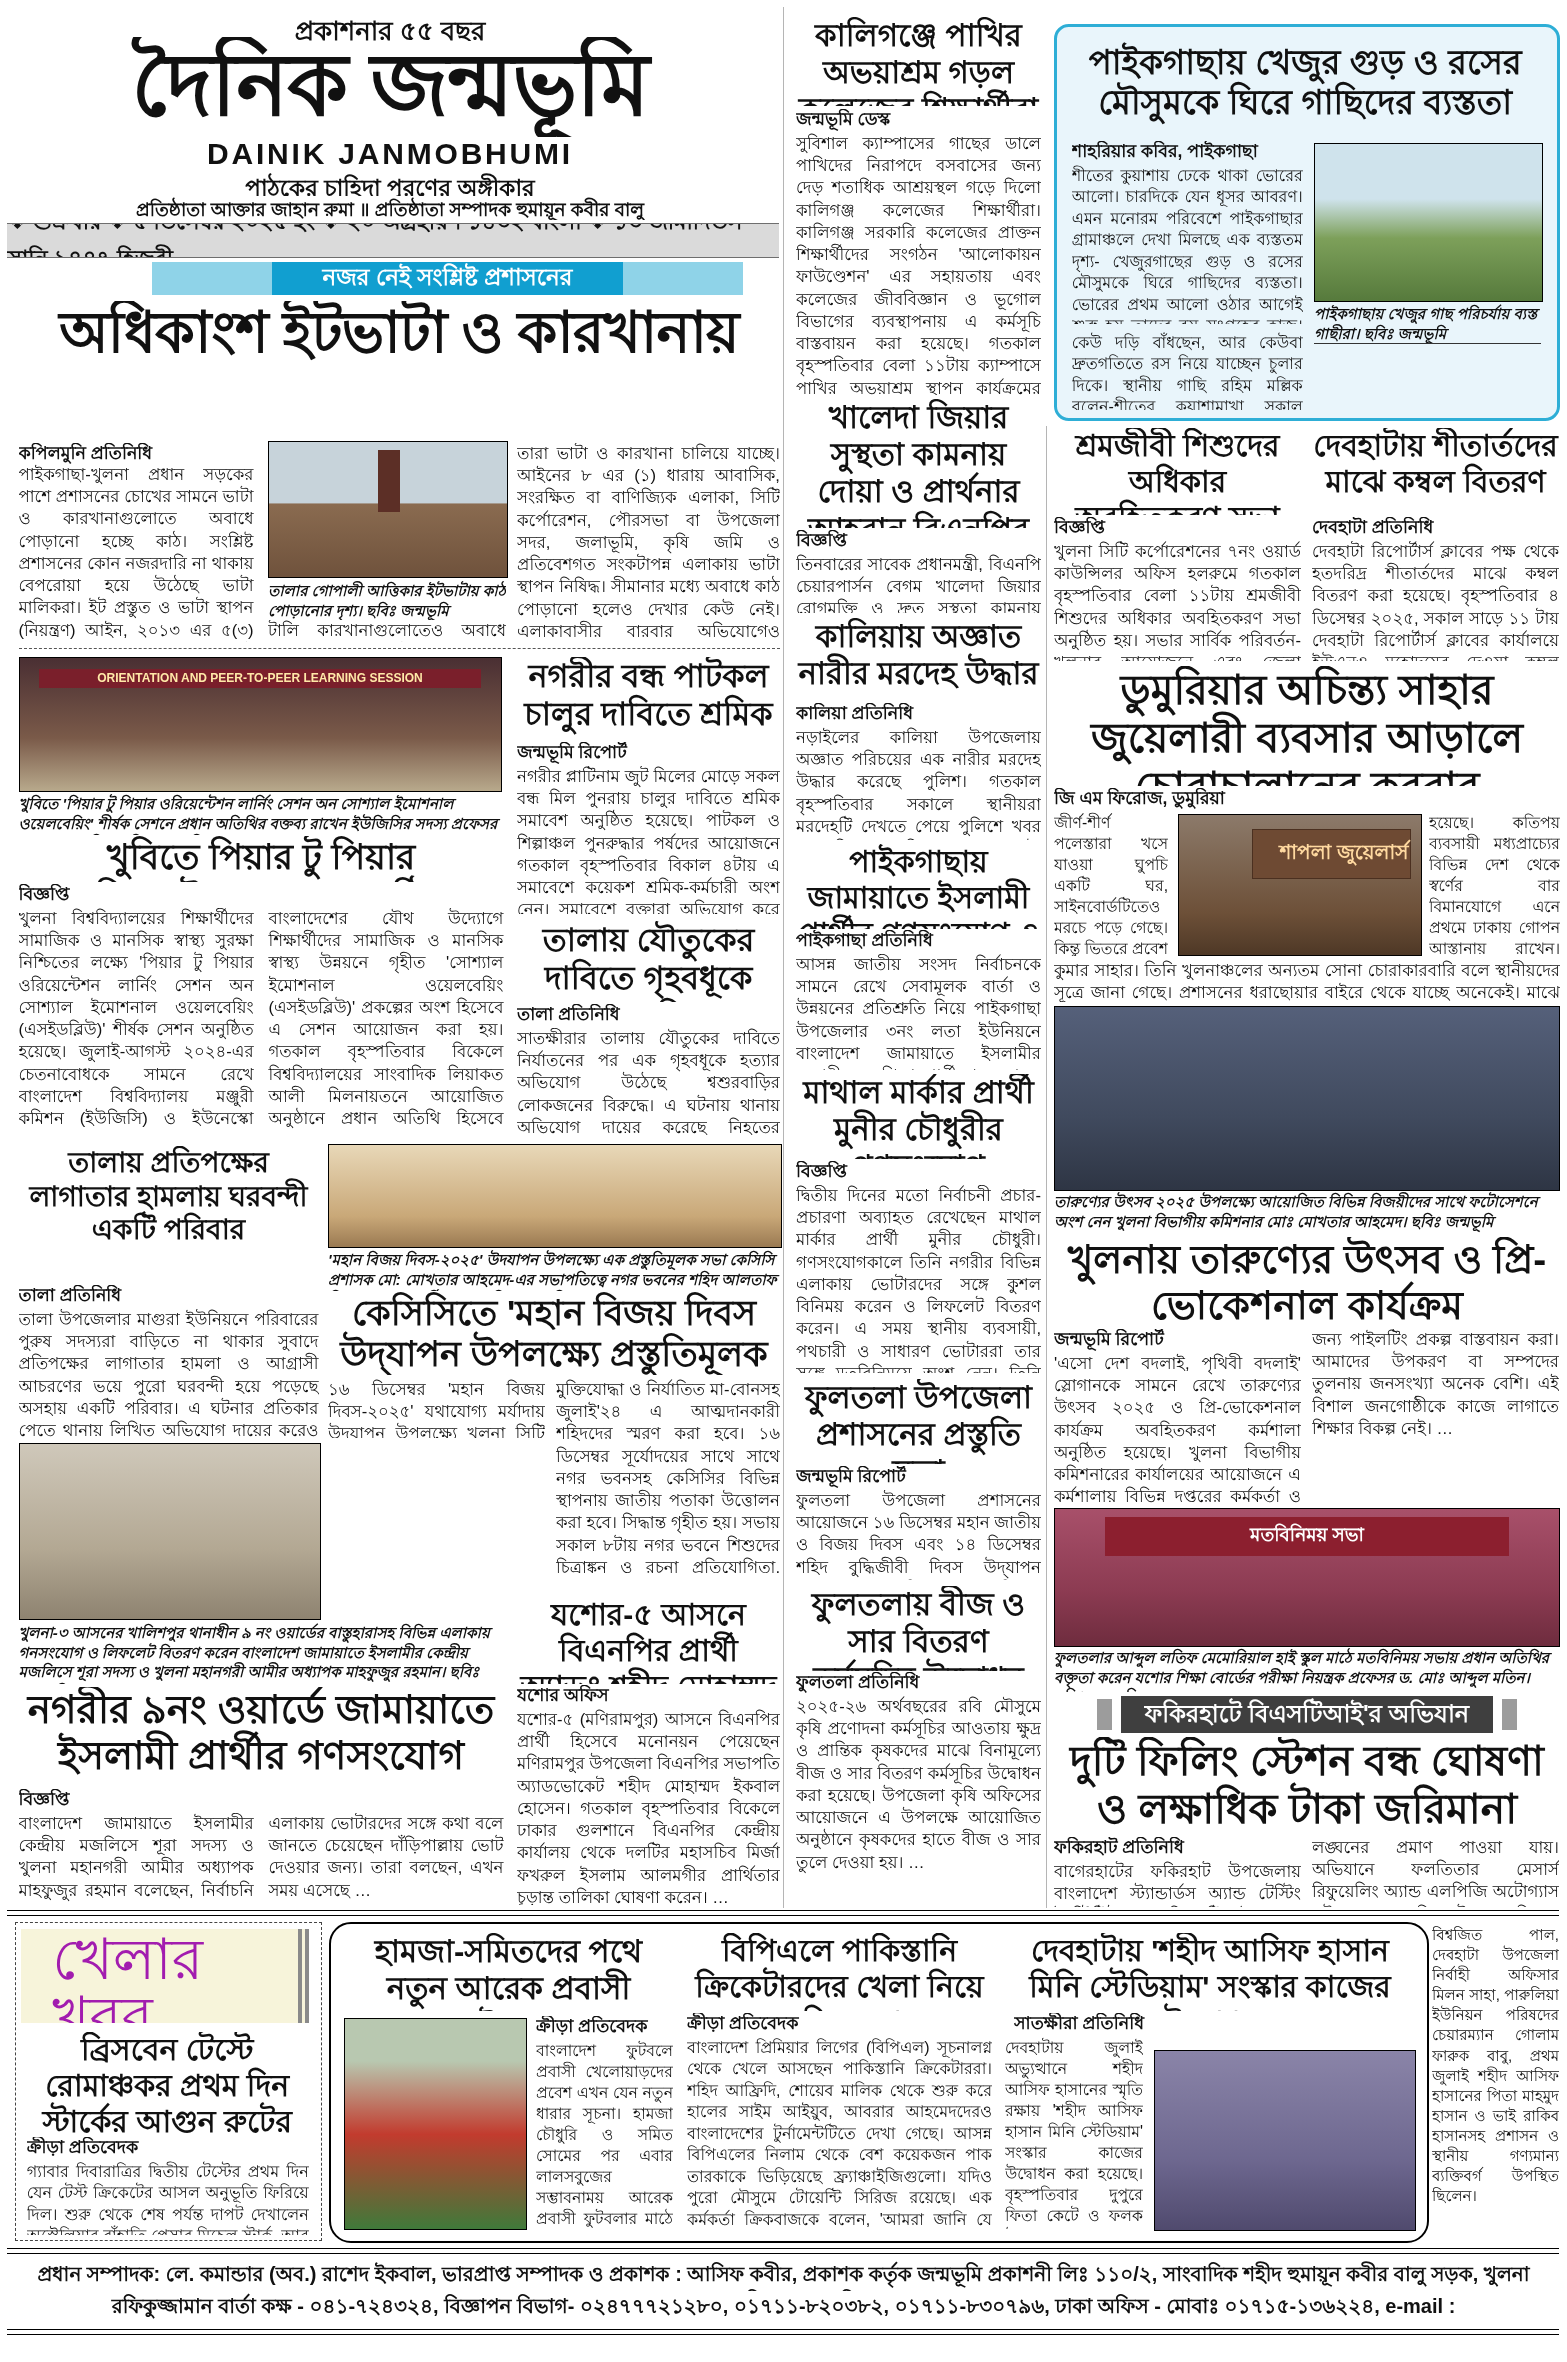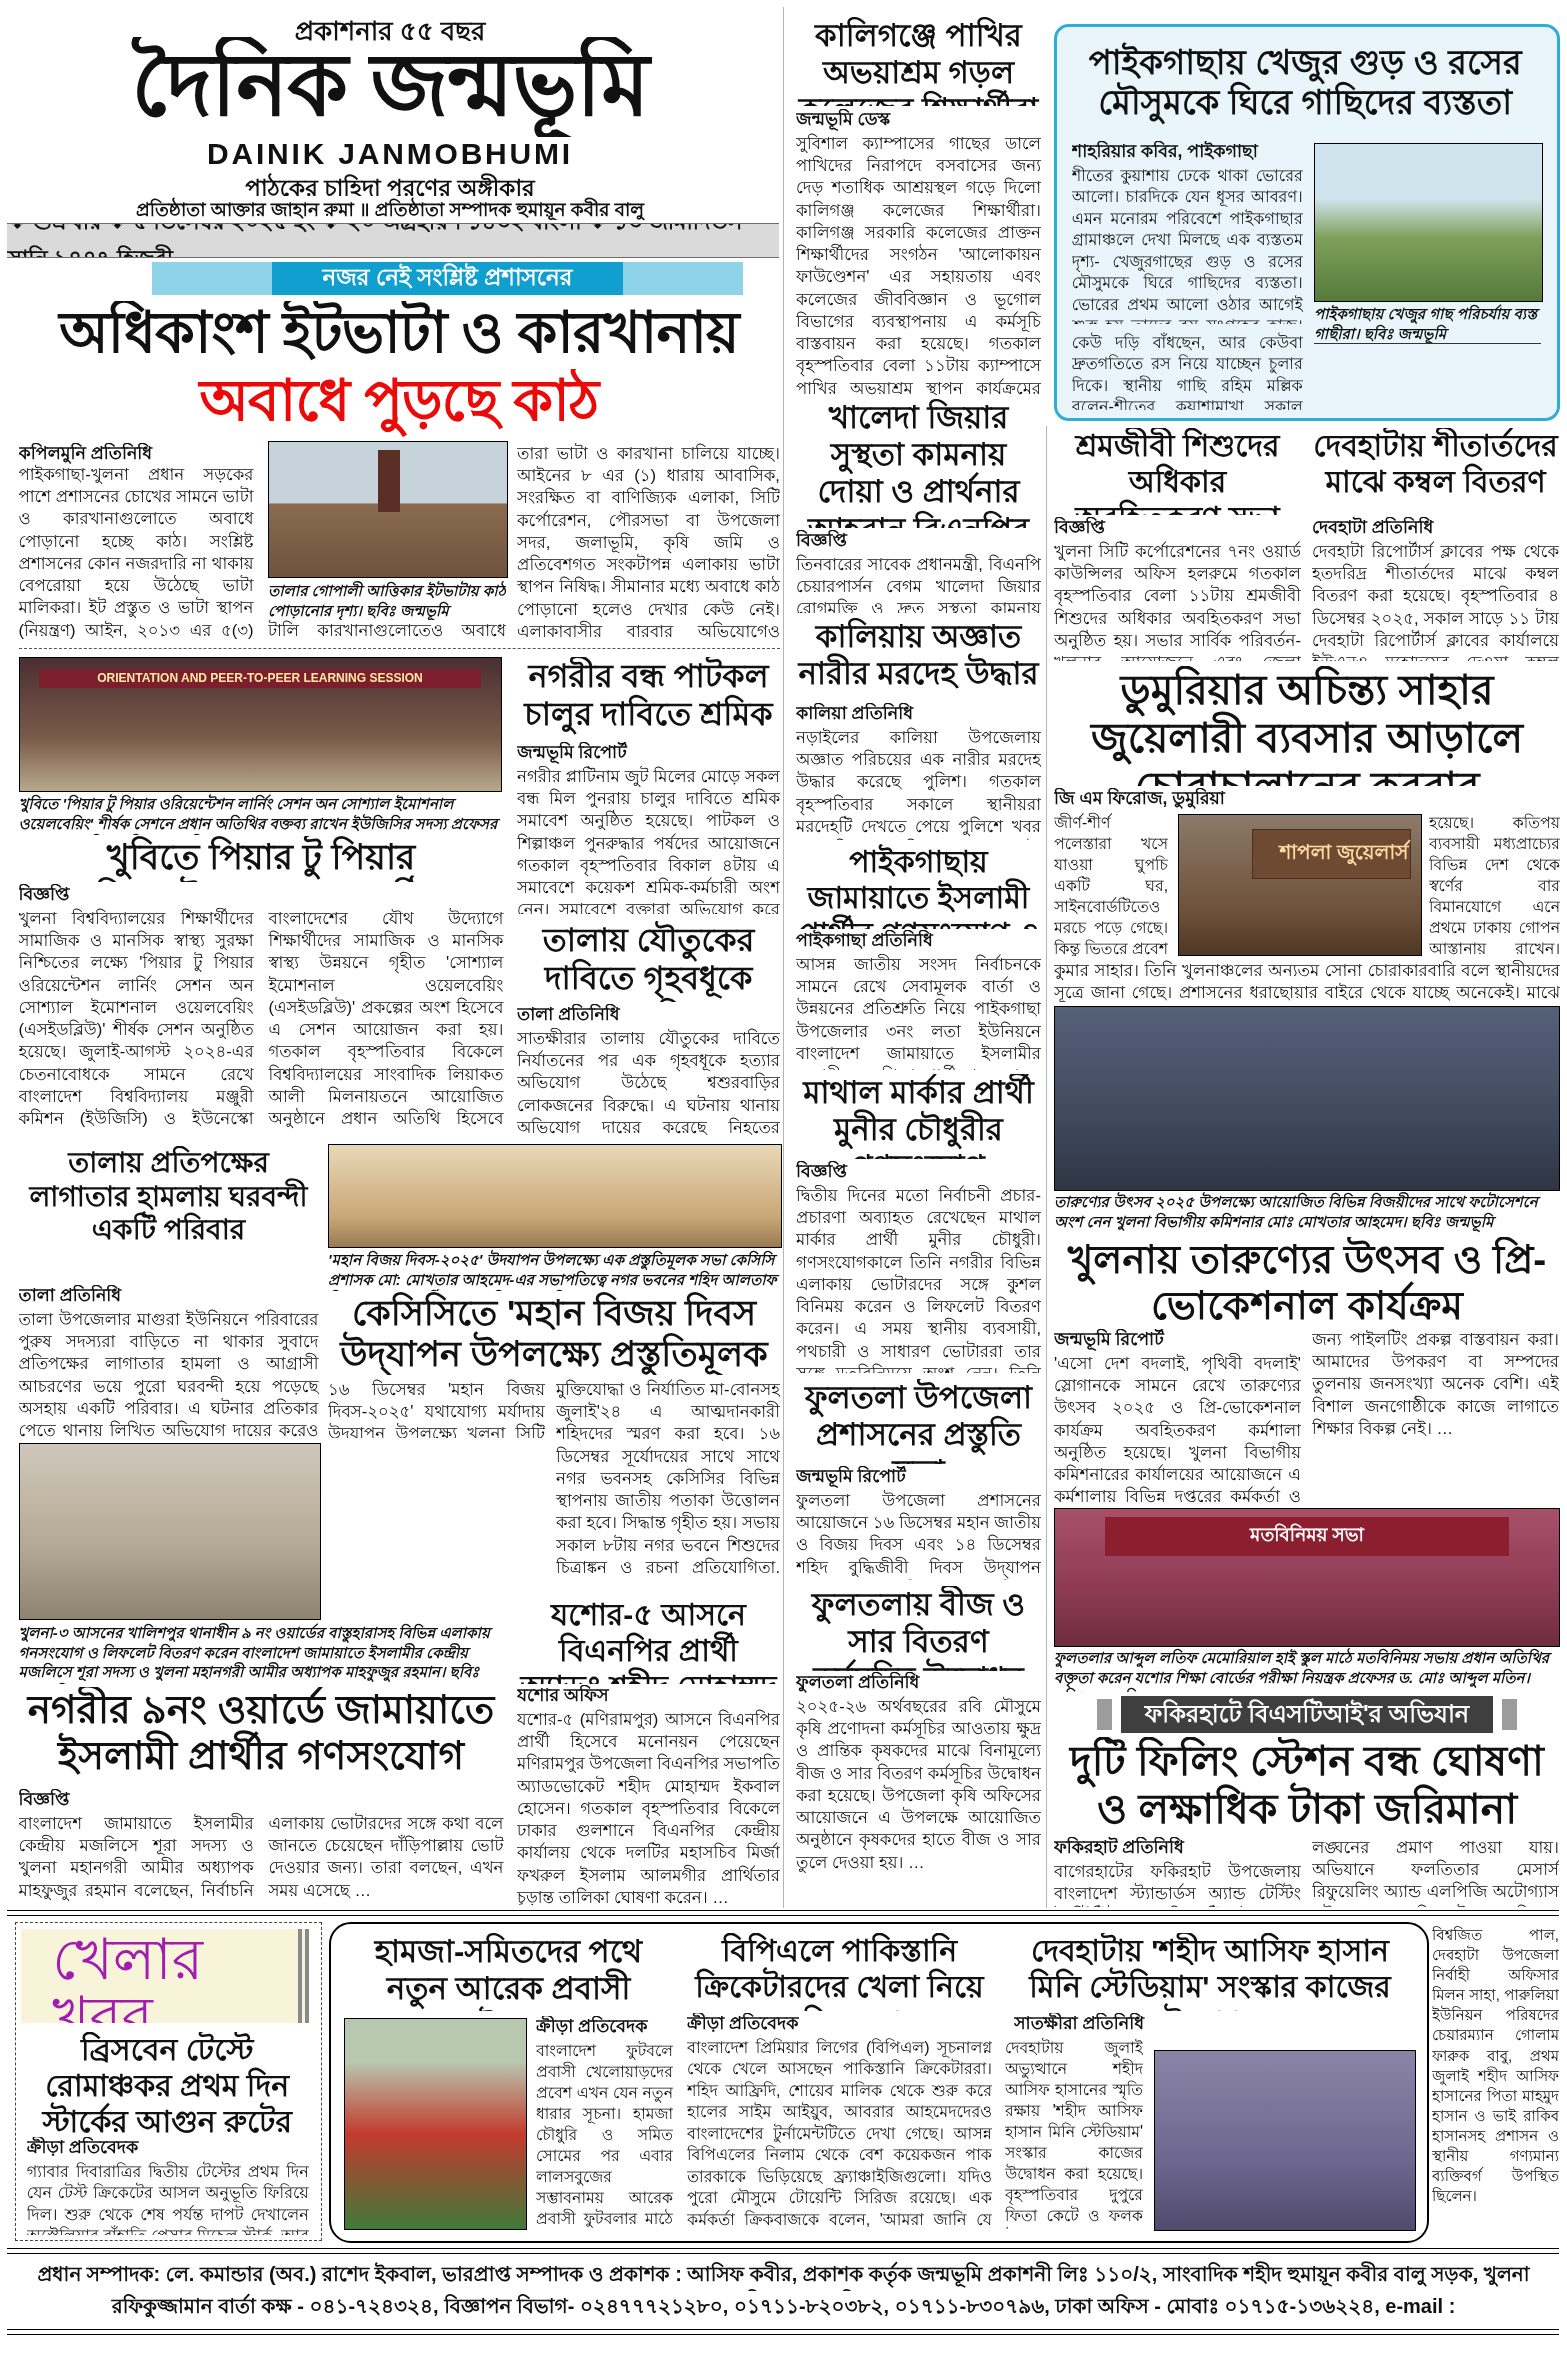--- a/index.html
+++ b/index.html
@@ -56,21 +56,20 @@
 
   <div class="vrule" style="left:783px;top:7.4px;height:1901px;"></div>
   <div class="vrule" style="left:1046px;top:426px;height:1482px;"></div>
 
   <div class="abs kickerwrap" style="left:152px;top:262px;width:591px;">
     <div class="kickerlight"></div>
     <div class="kickerdark">নজর নেই সংশ্লিষ্ট প্রশাসনের</div>
     <div class="kickerlight"></div>
   </div>
   <div class="abs ctr h-xl" style="left:18.5px;top:301px;width:761px;height:68px;font-size:57px;">অধিকাংশ ইটভাটা ও কারখানায়</div>
-  <div class="abs ctr h-xl" style="left:18.5px;top:369px;width:761px;height:68px;font-size:57px;color:#ea0a0a;">অবাধে পুড়ছে কাঠ</div>
 
   <div class="abs" style="left:18.5px;top:443px;width:235px;height:199px;">
     <div class="by">কপিলমুনি প্রতিনিধি</div>
     <div class="bd">পাইকগাছা-খুলনা প্রধান সড়কের পাশে প্রশাসনের চোখের সামনে ভাটা ও কারখানাগুলোতে অবাধে পোড়ানো হচ্ছে কাঠ। সংশ্লিষ্ট প্রশাসনের কোন নজরদারি না থাকায় বেপরোয়া হয়ে উঠেছে ভাটা মালিকরা। ইট প্রস্তুত ও ভাটা স্থাপন (নিয়ন্ত্রণ) আইন, ২০১৩ এর ৫(৩) ধারায় জ্বালানি হিসেবে কাঠ পোড়ানো সম্পূর্ণ নিষিদ্ধ। ২৮ নভেম্বর ২০১৩ তারিখে প্রকাশিত অধ্যাদেশ/২০১৯ …</div>
   </div>
   <div class="ph" style="left:268px;top:441px;width:238px;height:135px;background:linear-gradient(#c7d3da 45%,#8a6b50 46%,#6f523c);">
     <div style="position:absolute;left:46%;top:6%;width:9%;height:46%;background:#5c2f26;"></div>
   </div>
   <div class="abs cap" style="left:268px;top:581px;width:238px;height:39px;">তালার গোপালী আত্তিকার ইটভাটায় কাঠ পোড়ানোর দৃশ্য। ছবিঃ জন্মভূমি</div>
   <div class="abs bd" style="left:268px;top:620px;width:238px;height:22px;">টালি কারখানাগুলোতেও অবাধে পোড়ানো হচ্ছে কাঠ। অভিযোগের সত্যতা মিলেছে সরেজমিনে।</div>

